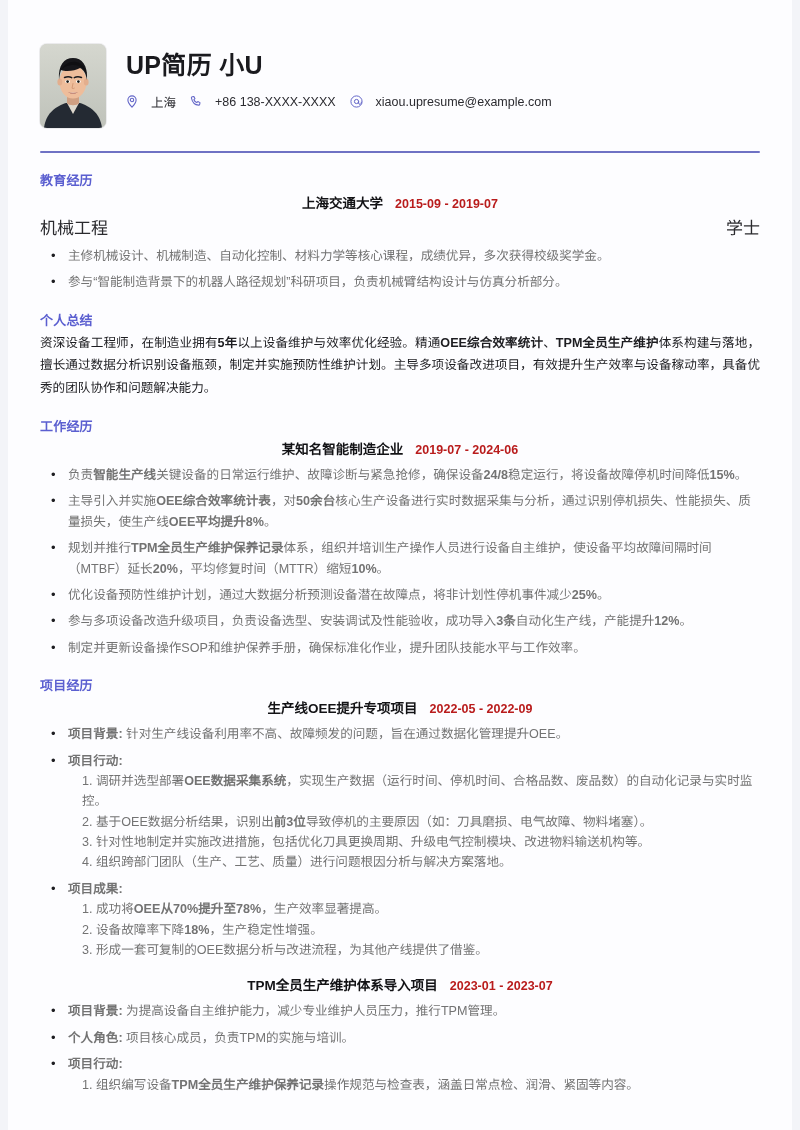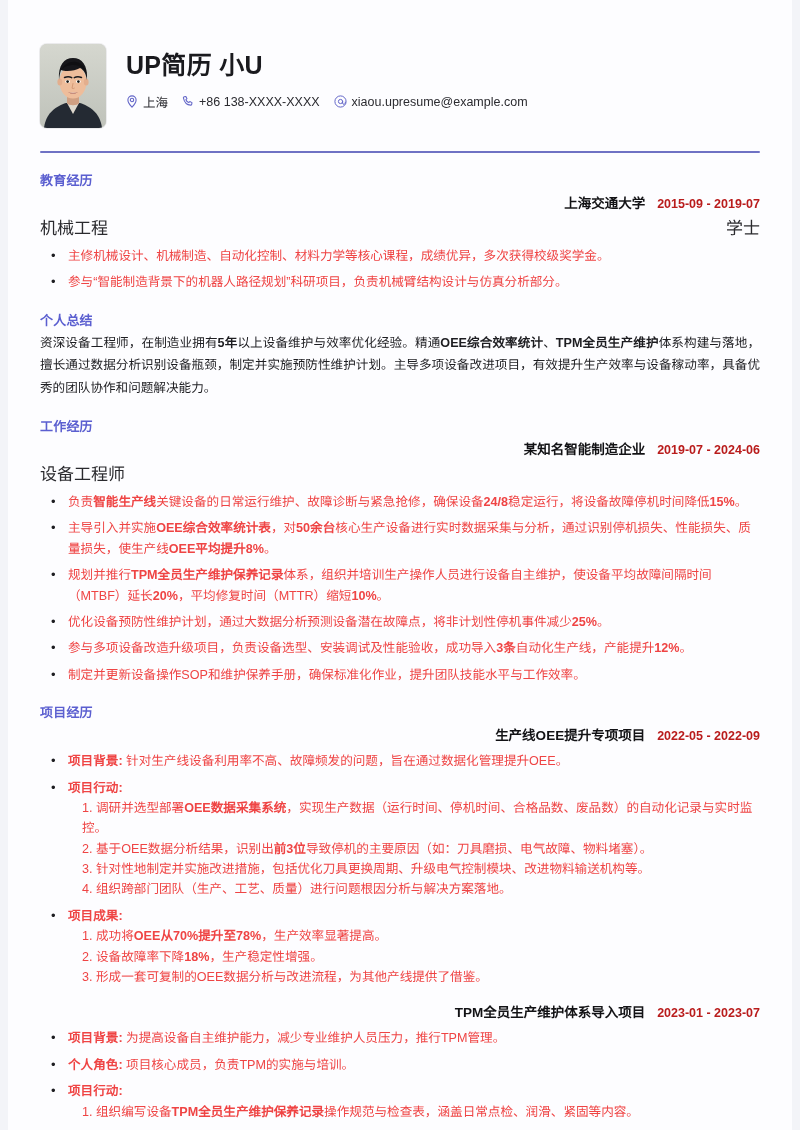--- a/index.html
+++ b/index.html
@@ -34,52 +34,52 @@
 
   .hdr-right { padding-top: 6px; }
   .name {
     font-size: 25px; font-weight: 700; color: #1a1a1e;
     letter-spacing: .3px; line-height: 1.2; margin-bottom: 12px;
   }
   .contacts {
     display: flex; align-items: center; flex-wrap: wrap;
     gap: 4px 14px; font-size: 12.5px; color: #2b2b30;
   }
-  .c-item { display: inline-flex; align-items: center; gap: 5px; }
+  .c-item { display: inline-flex; align-items: center; gap: 13px; }
   .c-icon { color: #6366c8; display: inline-flex; align-items: center; }
   .c-icon svg { display: block; }
 
   .hdr-rule {
     height: 2px; background: #6f72c4;
     margin: 23px 0 0 0; border-radius: 1px;
   }
 
   
   .section { padding-top: 17px; }
   .sec-title {
     color: #5b5fd0; font-size: 13px; font-weight: 700;
     letter-spacing: .2px; margin-bottom: 3px;
   }
   .entry-head {
-    display: flex; justify-content: flex-end; align-items: baseline;
+    display: flex; justify-content: center; align-items: baseline;
     gap: 12px;
   }
   .entry-org { font-size: 13.5px; font-weight: 700; color: #121215; }
   .entry-date { font-size: 12.5px; font-weight: 700; color: #b91c1c; white-space: nowrap; }
   .entry-sub {
     display: flex; justify-content: space-between; align-items: baseline;
     font-size: 17px; color: #2a2a2e; margin-top: 2px;
   }
   .entry-sub .right { white-space: nowrap; }
   .entry-title-row { margin-top: 2px; }
 
   ul.bullets { list-style: none; margin: 7px 0 0 0; padding: 0; }
   ul.bullets > li {
     position: relative; padding-left: 28px;
-    font-size: 12.6px; line-height: 1.62; color: #ef4444;
+    font-size: 12.6px; line-height: 1.62; color: #737373;
     margin-bottom: 6px;
   }
   ul.bullets > li::before {
     content: "•"; position: absolute; left: 11px; top: -1px;
     font-size: 13px; color: #1d1d21;
   }
   ul.bullets > li:last-child { margin-bottom: 0; }
 
   .sub-lines { padding-left: 14px; }
   .sub-lines div { line-height: 1.62; }
@@ -199,23 +199,20 @@
   <div class="section">
     <div class="sec-title">个人总结</div>
     <div class="summary" id="summary-text">资深设备工程师，在制造业拥有<b>5年</b>以上设备维护与效率优化经验。精通<b>OEE综合效率统计</b>、<b>TPM全员生产维护</b>体系构建与落地，擅长通过数据分析识别设备瓶颈，制定并实施预防性维护计划。主导多项设备改进项目，有效提升生产效率与设备稼动率，具备优秀的团队协作和问题解决能力。</div>
   </div>
 
   <div class="section">
     <div class="sec-title">工作经历</div>
     <div class="entry-head">
       <div class="entry-org">某知名智能制造企业</div>
       <div class="entry-date">2019-07 - 2024-06</div>
-    </div>
-    <div class="entry-sub entry-title-row">
-      <span>设备工程师</span>
     </div>
     <ul class="bullets" id="work-bullets">
         <li>负责<b>智能生产线</b>关键设备的日常运行维护、故障诊断与紧急抢修，确保设备<b>24/8</b>稳定运行，将设备故障停机时间降低<b>15%</b>。</li>
         <li>主导引入并实施<b>OEE综合效率统计表</b>，对<b>50余台</b>核心生产设备进行实时数据采集与分析，通过识别停机损失、性能损失、质量损失，使生产线<b>OEE平均提升8%</b>。</li>
         <li>规划并推行<b>TPM全员生产维护保养记录</b>体系，组织并培训生产操作人员进行设备自主维护，使设备平均故障间隔时间（MTBF）延长<b>20%</b>，平均修复时间（MTTR）缩短<b>10%</b>。</li>
         <li>优化设备预防性维护计划，通过大数据分析预测设备潜在故障点，将非计划性停机事件减少<b>25%</b>。</li>
         <li>参与多项设备改造升级项目，负责设备选型、安装调试及性能验收，成功导入<b>3条</b>自动化生产线，产能提升<b>12%</b>。</li>
         <li>制定并更新设备操作SOP和维护保养手册，确保标准化作业，提升团队技能水平与工作效率。</li>
       </ul>
   </div>

